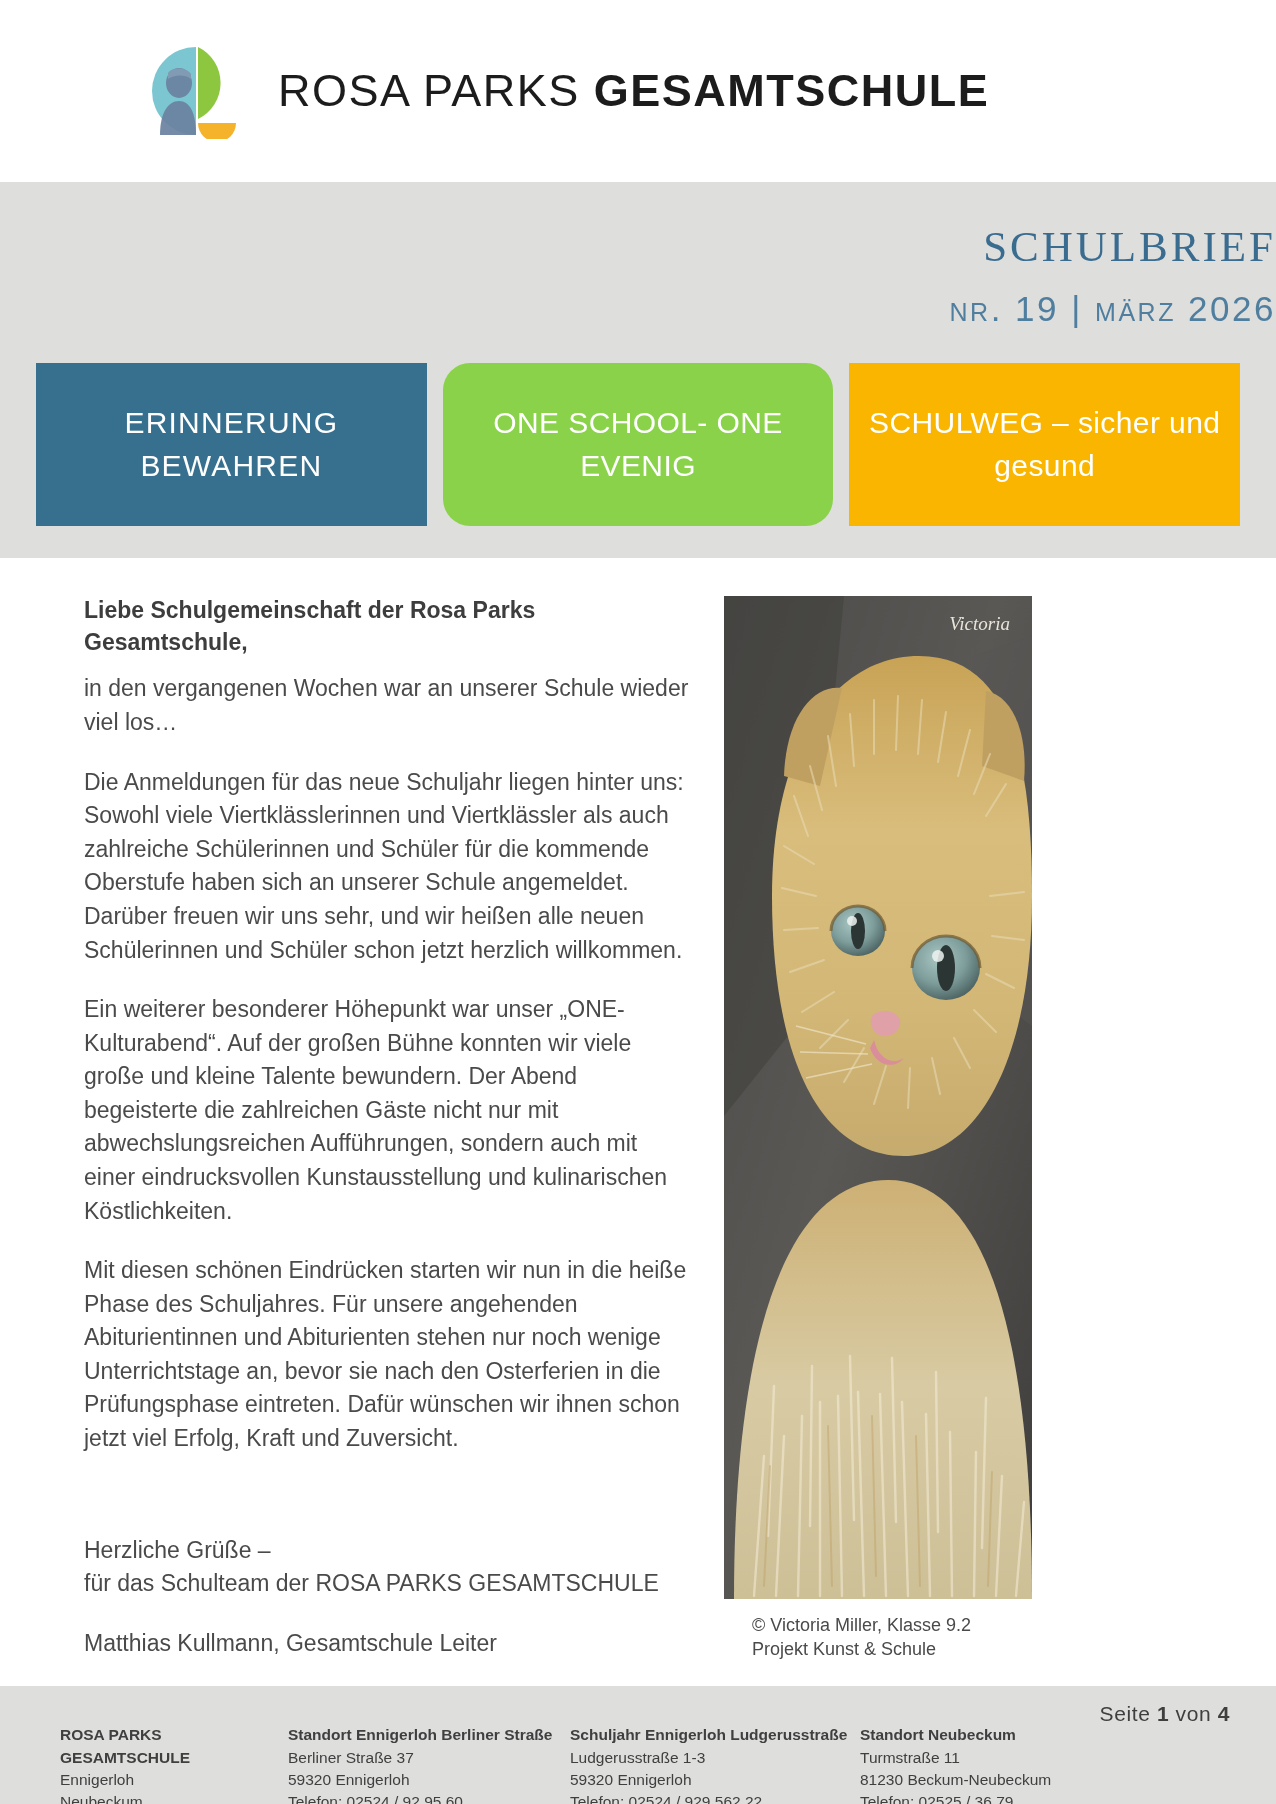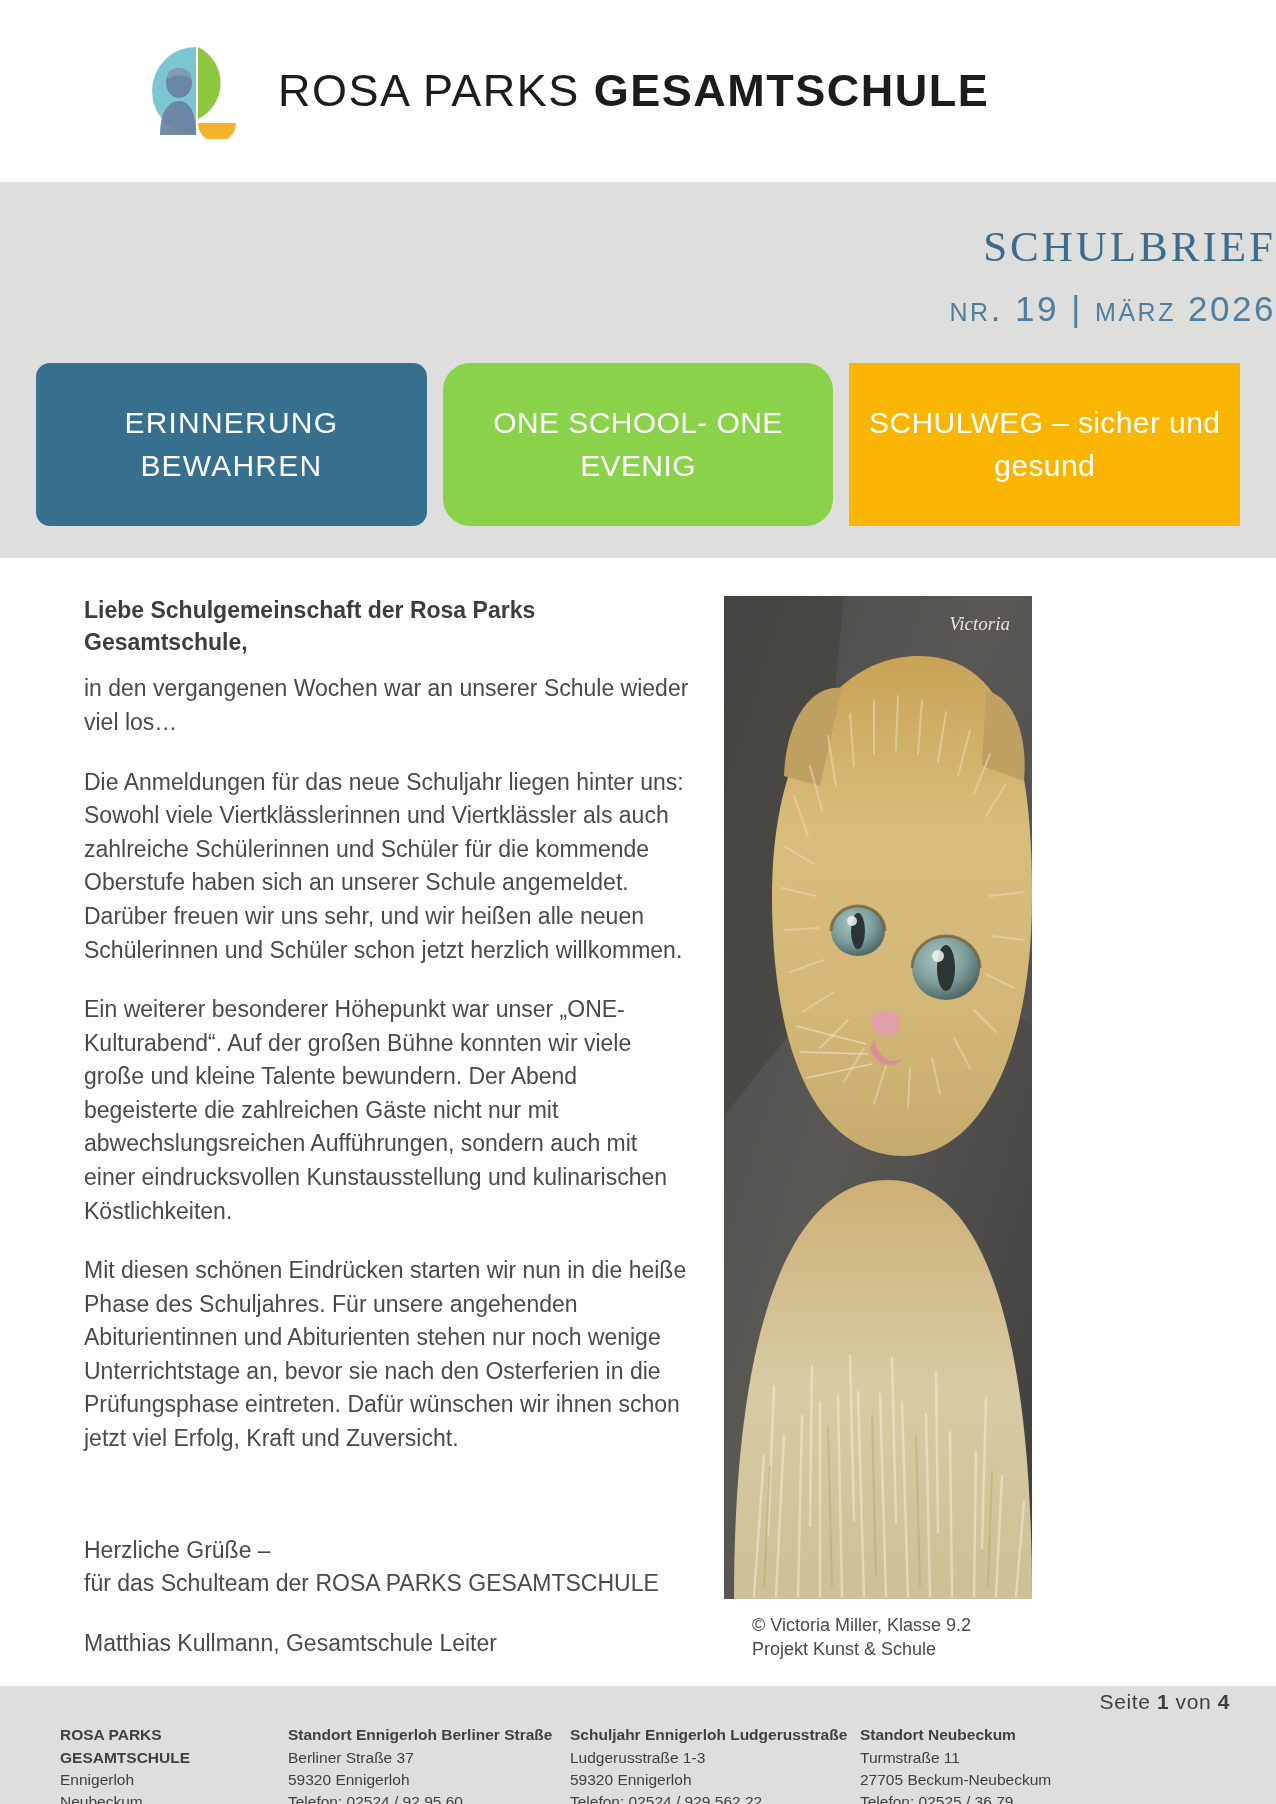--- a/index.html
+++ b/index.html
@@ -99,21 +99,21 @@
     text-align: center;
     color: #ffffff;
     font-size: 30px;
     font-weight: 400;
     line-height: 1.42;
     letter-spacing: 0.4px;
     padding: 4px 10px;
     box-sizing: border-box;
     font-family: "Liberation Sans", sans-serif;
   }
-  .topic-1 { letter-spacing: 1.2px; border-radius: 14px; }
+  .topic-1 { letter-spacing: 1.2px; }
 
   
   .content {
     flex: 1 1 auto;
     display: flex;
     padding: 36px 40px 0 84px;
     box-sizing: border-box;
     background: #ffffff;
   }
   .col-text {
@@ -171,21 +171,21 @@
   .footer {
     flex: 0 0 auto;
     height: 172px;
     background: #dededd;
     position: relative;
     box-sizing: border-box;
     padding: 38px 42px 0 60px;
   }
   .page-no {
     position: absolute;
-    top: 4px;
+    top: 16px;
     right: 46px;
     font-size: 21px;
     font-weight: 300;
     color: #3f3f3f;
     letter-spacing: 0.6px;
   }
   .page-no b { font-weight: 700; }
   .footer-cols {
     display: flex;
     align-items: flex-start;
@@ -411,19 +411,19 @@
       <div class="fcol fcol-3">
         <div class="hd">Schuljahr Ennigerloh Ludgerusstraße</div>
         <div>Ludgerusstraße 1-3</div>
         <div>59320 Ennigerloh</div>
         <div>Telefon: 02524 / 929 562 22</div>
       </div>
 
       <div class="fcol fcol-4">
         <div class="hd">Standort Neubeckum</div>
         <div>Turmstraße 11</div>
-        <div>27705 Beckum-Neubeckum</div>
+        <div>81230 Beckum-Neubeckum</div>
         <div>Telefon: 02525 / 36 79</div>
       </div>
     </div>
   </div>
 
 </div>
 
 </body></html>

